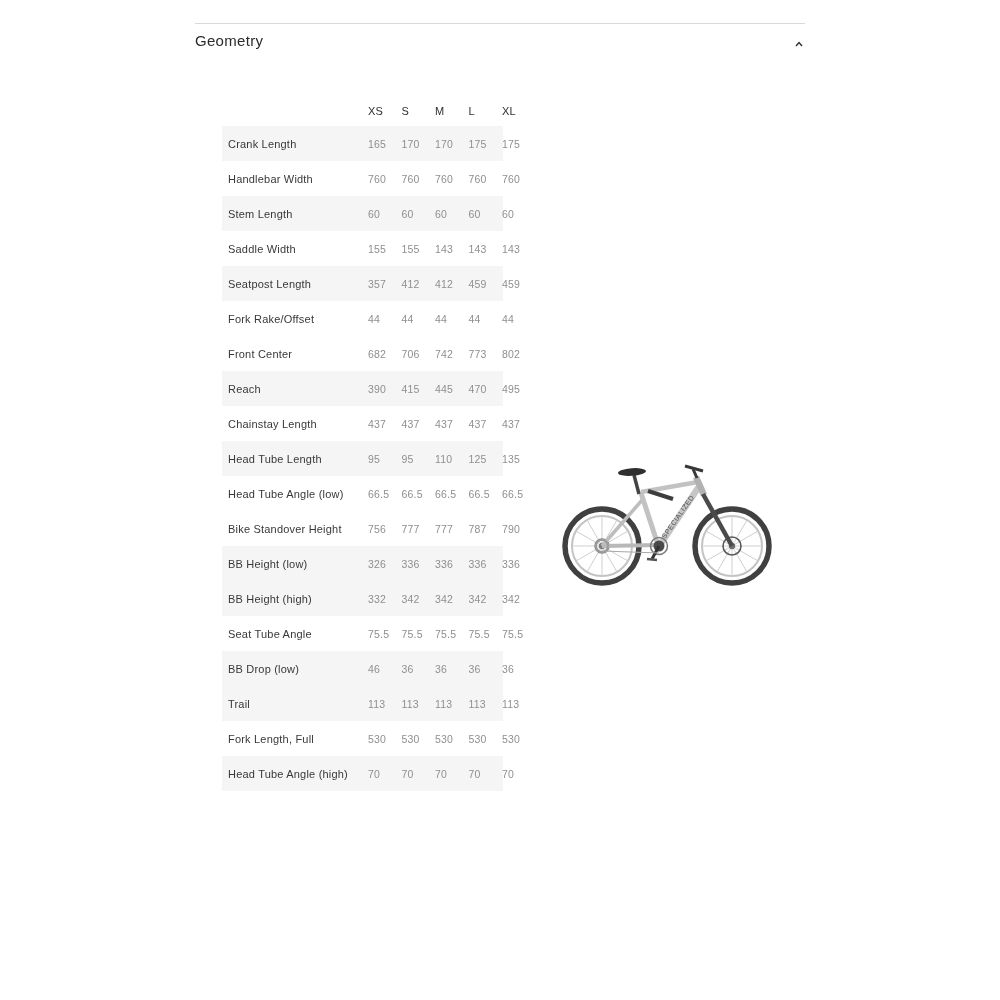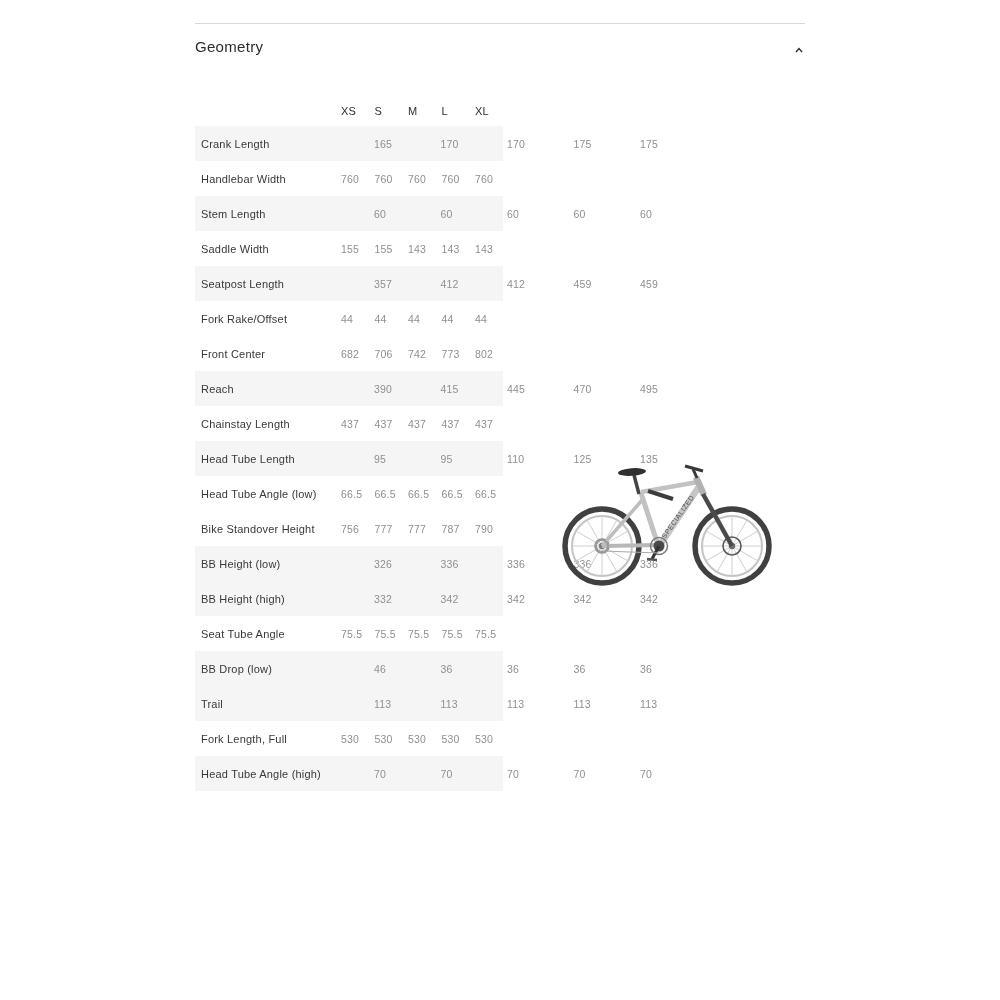--- a/index.html
+++ b/index.html
@@ -9,41 +9,42 @@
     position: relative;
     font-family: "Liberation Sans", sans-serif;
     color: #3a3a3a;
     overflow: hidden;
   }
   .top-divider {
     position: absolute; left: 195px; top: 23px;
     width: 610px; height: 1px; background: #d9d9d9;
   }
   .section-header {
-    position: absolute; left: 195px; top: 34px;
+    position: absolute; left: 195px; top: 28px;
     width: 610px; height: 24px;
     display: flex; align-items: center; justify-content: space-between;
     cursor: pointer;
   }
   .section-title {
     font-size: 15px; font-weight: 400; color: #2b2b2b;
     letter-spacing: 0.3px; margin: 0;
   }
   .chevron { width: 12px; height: 10px; display: inline-block; }
   .geo-table {
     position: absolute; left: 195px; top: 95px; width: 308px;
   }
   .geo-header-row, .geo-row {
     display: grid;
     grid-template-columns: 146px 33.5px 33.5px 33.5px 33.5px 1fr;
     align-items: center;
+    margin-left: 27px;
   }
   .geo-header-row { height: 31px; }
   .geo-row { height: 35px; }
-  .geo-row.striped { background: #f5f5f5; gap: 33px; }
+  .geo-row.striped { background: #f5f5f5; }
   .geo-label {
     padding-left: 6px;
     font-size: 11px; color: #383838; letter-spacing: 0.2px;
     white-space: nowrap;
   }
   .geo-cell {
     font-size: 10.5px; color: #8f8f8f; letter-spacing: 0.2px;
     text-align: left;
   }
   .geo-cell.head { color: #2f2f2f; font-size: 11px; }

